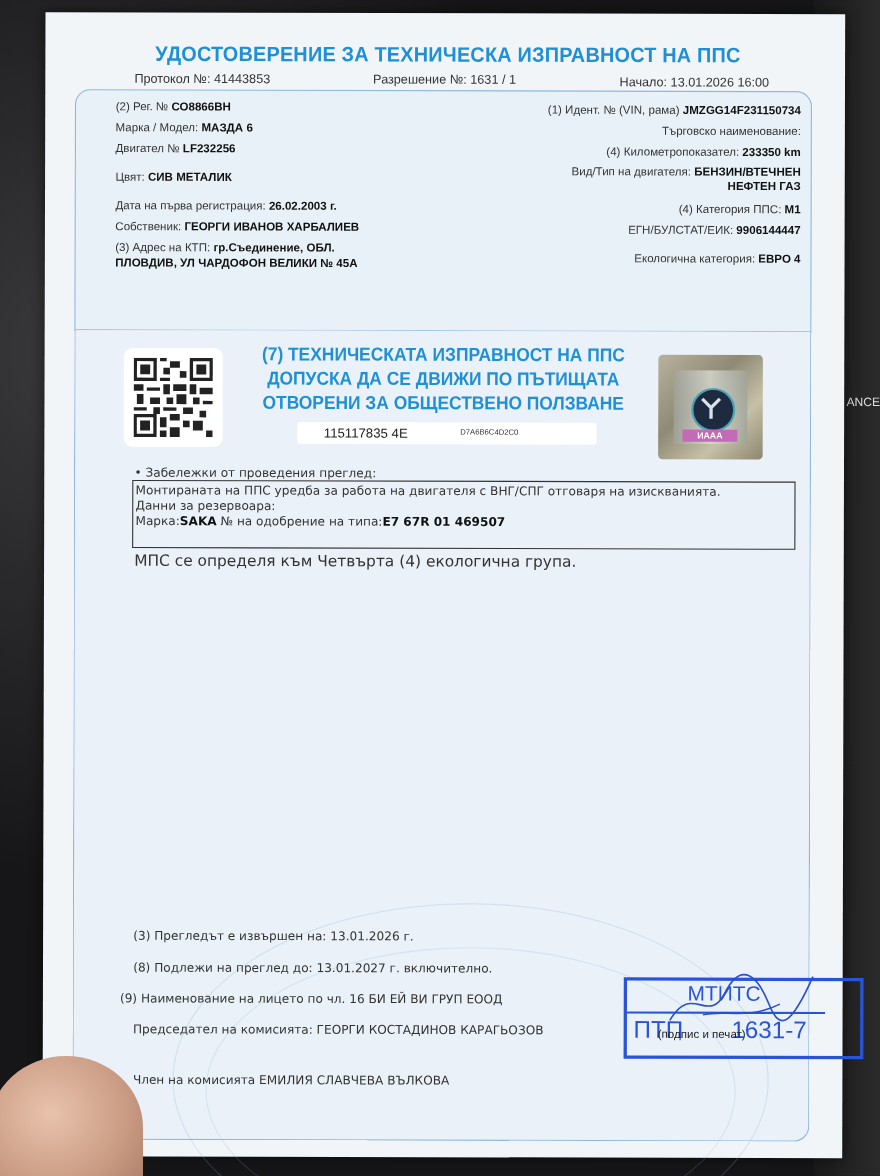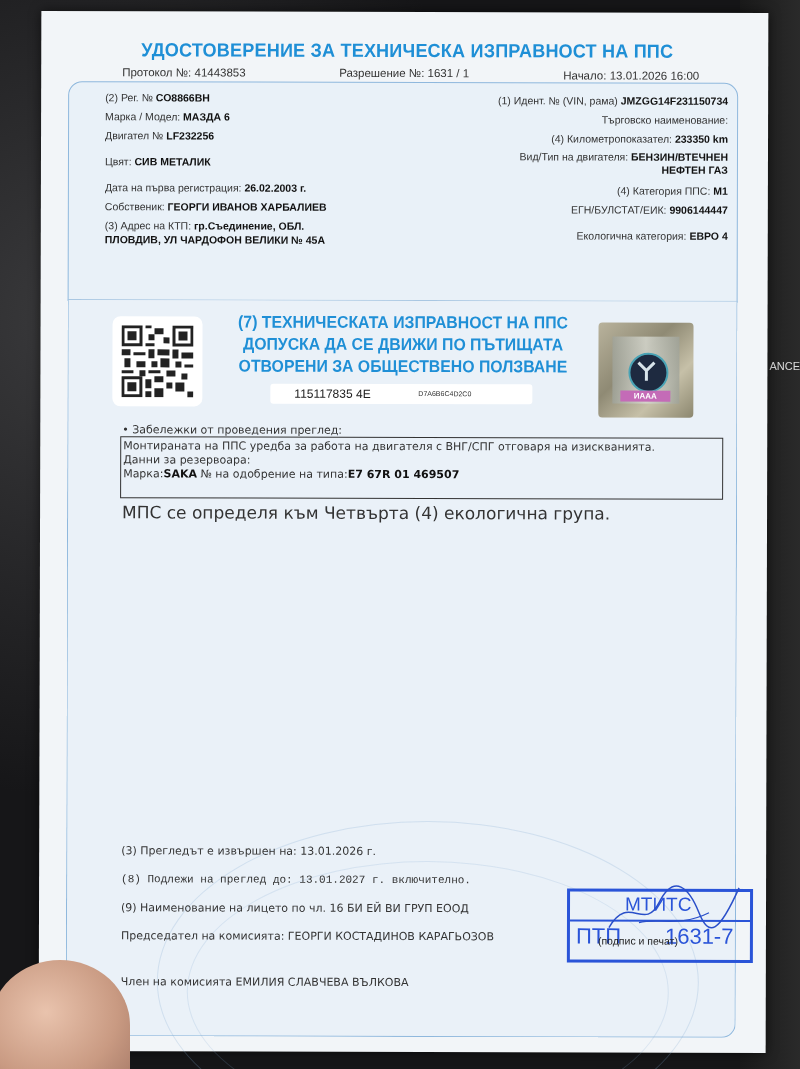--- a/index.html
+++ b/index.html
@@ -27,38 +27,38 @@
     border:1px solid rgba(130,170,210,.25);}
   .guilloche2{position:absolute;left:120px;top:560px;width:480px;height:260px;border-radius:50%;
     border:1px solid rgba(130,170,210,.2);}
   .f{position:absolute;font-family:Liberation Sans, sans-serif;font-size:10.5px;color:#333;white-space:nowrap;}
   .f b{color:#111;font-weight:bold;}
   .r{text-align:right;}
   .qr{position:absolute;left:72px;top:305px;width:90px;height:90px;background:#fff;border-radius:8px;}
   .qr svg{position:absolute;left:9px;top:9px;}
   .pass{position:absolute;left:175px;top:300px;width:375px;text-align:center;color:#1f8fd6;
     font-family:"Liberation Sans",sans-serif;font-size:17px;font-weight:bold;line-height:22px;transform:scaleX(0.93);}
-  .serialbox{position:absolute;left:230px;top:372px;width:262px;height:20px;background:#fff;border-radius:3px;}
+  .serialbox{position:absolute;left:230px;top:372px;width:262px;height:20px;background:#fff;border-radius:3px;padding-left:10px;}
   .serialbox .s1{position:absolute;left:24px;top:3px;font-family:"Liberation Sans",sans-serif;font-size:12px;color:#222;}
   .serialbox .s2{position:absolute;left:148px;top:6px;font-family:"Liberation Sans",sans-serif;font-size:7px;color:#333;}
   .holo{position:absolute;left:558px;top:310px;width:95px;height:95px;border-radius:4px;
     background:linear-gradient(135deg,#b9b39d,#8f8a74 40%,#c6c0a8 70%,#8c876f);}
   .holo .inner{position:absolute;left:14px;top:14px;width:67px;height:67px;
     background:linear-gradient(90deg,#9fa39a,#d9dbd3,#9fa39a);opacity:.8;}
   .holo .disc{position:absolute;left:30px;top:30px;width:36px;height:36px;border-radius:50%;
     background:#1e2a40;border:2px solid #4aa3b5;}
   .holo .band{position:absolute;left:22px;top:68px;width:50px;height:11px;background:#c46bb7;
     color:#fff;font-size:8px;text-align:center;line-height:11px;font-family:"Liberation Sans",sans-serif;font-weight:bold;}
   .remarks-title{position:absolute;left:82px;top:412px;font-size:11px;color:#333;}
   .remarks-box{position:absolute;left:80px;top:425px;width:601px;height:60px;border:1.2px solid #333;}
   .remarks-box .ln{position:absolute;left:2px;font-size:11px;color:#333;white-space:nowrap;}
   .remarks-box .ln b{color:#111;}
-  .eco{position:absolute;left:82px;top:491px;font-size:17px;color:#333;}
+  .eco{position:absolute;left:82px;top:491px;font-size:14px;color:#333;}
   .bot{position:absolute;font-size:11px;color:#333;white-space:nowrap;font-family:"DejaVu Sans",sans-serif;}
-  .stamp{position:absolute;left:528px;top:876px;width:180px;height:68px;border:3px solid #2a54d8;}
+  .stamp{position:absolute;left:528px;top:876px;width:180px;height:68px;border:3px solid #2a54d8;padding-left:32px;}
   .stamp .mid{position:absolute;left:0;top:28px;width:180px;height:0;border-top:2px solid #2a54d8;}
   .stamp .t1{position:absolute;left:55px;top:2px;color:#2a54d8;font-size:19px;font-family:"Liberation Sans",sans-serif;}
   .stamp .t2{position:absolute;left:6px;top:32px;color:#2a54d8;font-size:22px;font-family:"Liberation Sans",sans-serif;}
   .stamp .t3{position:absolute;left:95px;top:32px;color:#2a54d8;font-size:22px;font-family:"Liberation Sans",sans-serif;}
   .stamp .caption{position:absolute;left:28px;top:43px;color:#222;font-size:10.5px;font-family:"Liberation Sans",sans-serif;}
   .sig{position:absolute;left:560px;top:870px;}
 </style>
 </head>
 <body>
 
@@ -220,22 +220,22 @@
   <div class="remarks-box">
     <div class="ln" style="top:2px;">Монтираната на ППС уредба за работа на двигателя с ВНГ/СПГ отговаря на изискванията.</div>
     <div class="ln" style="top:16px;">Данни за резервоара:</div>
     <div class="ln" style="top:30px;">
       <span>Марка:</span><b>SAKA</b><span> № на одобрение на типа:</span><b>E7 67R 01 469507</b>
     </div>
   </div>
   <div class="eco">МПС се определя към Четвърта (4) екологична група.</div>
 
   <div class="bot" style="left:82px;top:833px;">(3) Прегледът е извършен на: 13.01.2026 г.</div>
-  <div class="bot" style="left:82px;top:862px;font-family:Liberation Mono, monospace;">(8) Подлежи на преглед до: 13.01.2027 г. включително.</div>
-  <div class="bot" style="left:82px;top:890px;">(9) Наименование на лицето по чл. 16 БИ ЕЙ ВИ ГРУП ЕООД</div>
+  <div class="bot" style="left:82px;top:862px;">(8) Подлежи на преглед до: 13.01.2027 г. включително.</div>
+  <div class="bot" style="left:70px;top:890px;">(9) Наименование на лицето по чл. 16 БИ ЕЙ ВИ ГРУП ЕООД</div>
   <div class="bot" style="left:82px;top:918px;">Председател на комисията: ГЕОРГИ КОСТАДИНОВ КАРАГЬОЗОВ</div>
   <div class="bot" style="left:82px;top:964px;">Член на комисията ЕМИЛИЯ СЛАВЧЕВА ВЪЛКОВА</div>
 
   <div class="stamp">
     <div class="mid"></div>
     <span class="t1">МТИТС</span>
     <span class="t2">ПТП</span>
     <span class="t3">1631-7</span>
     <span class="caption">(подпис и печат)</span>
   </div>

